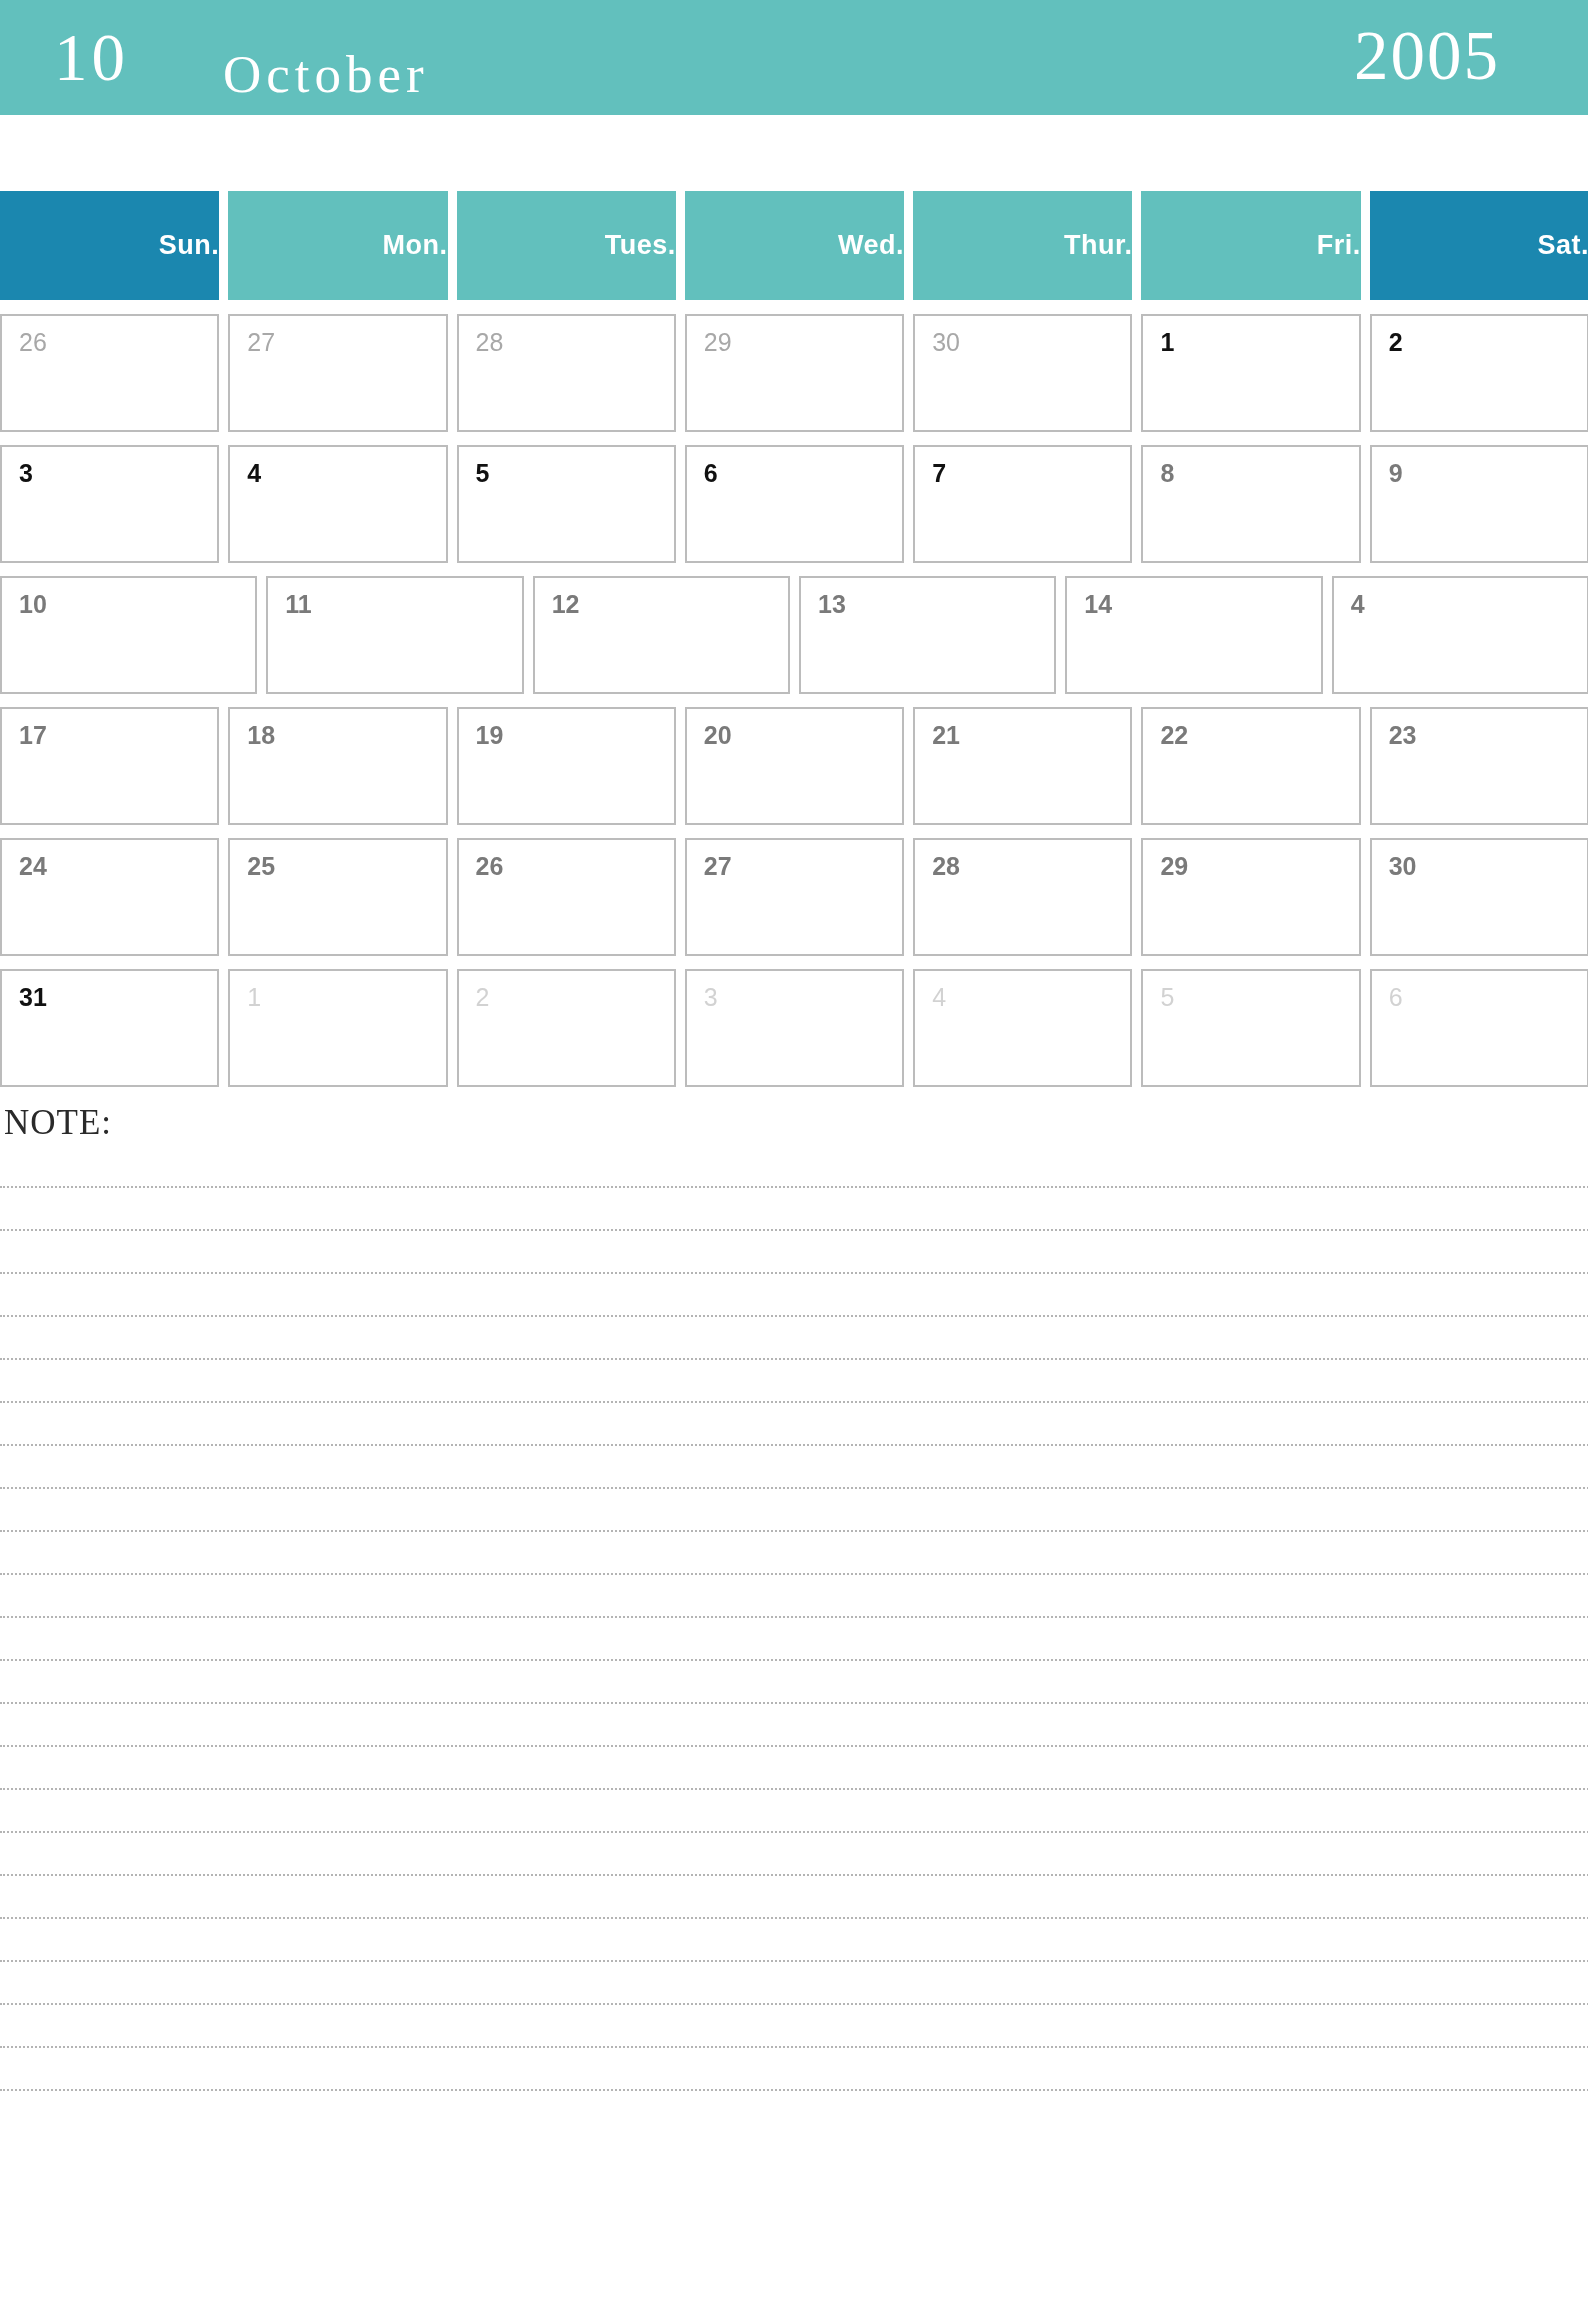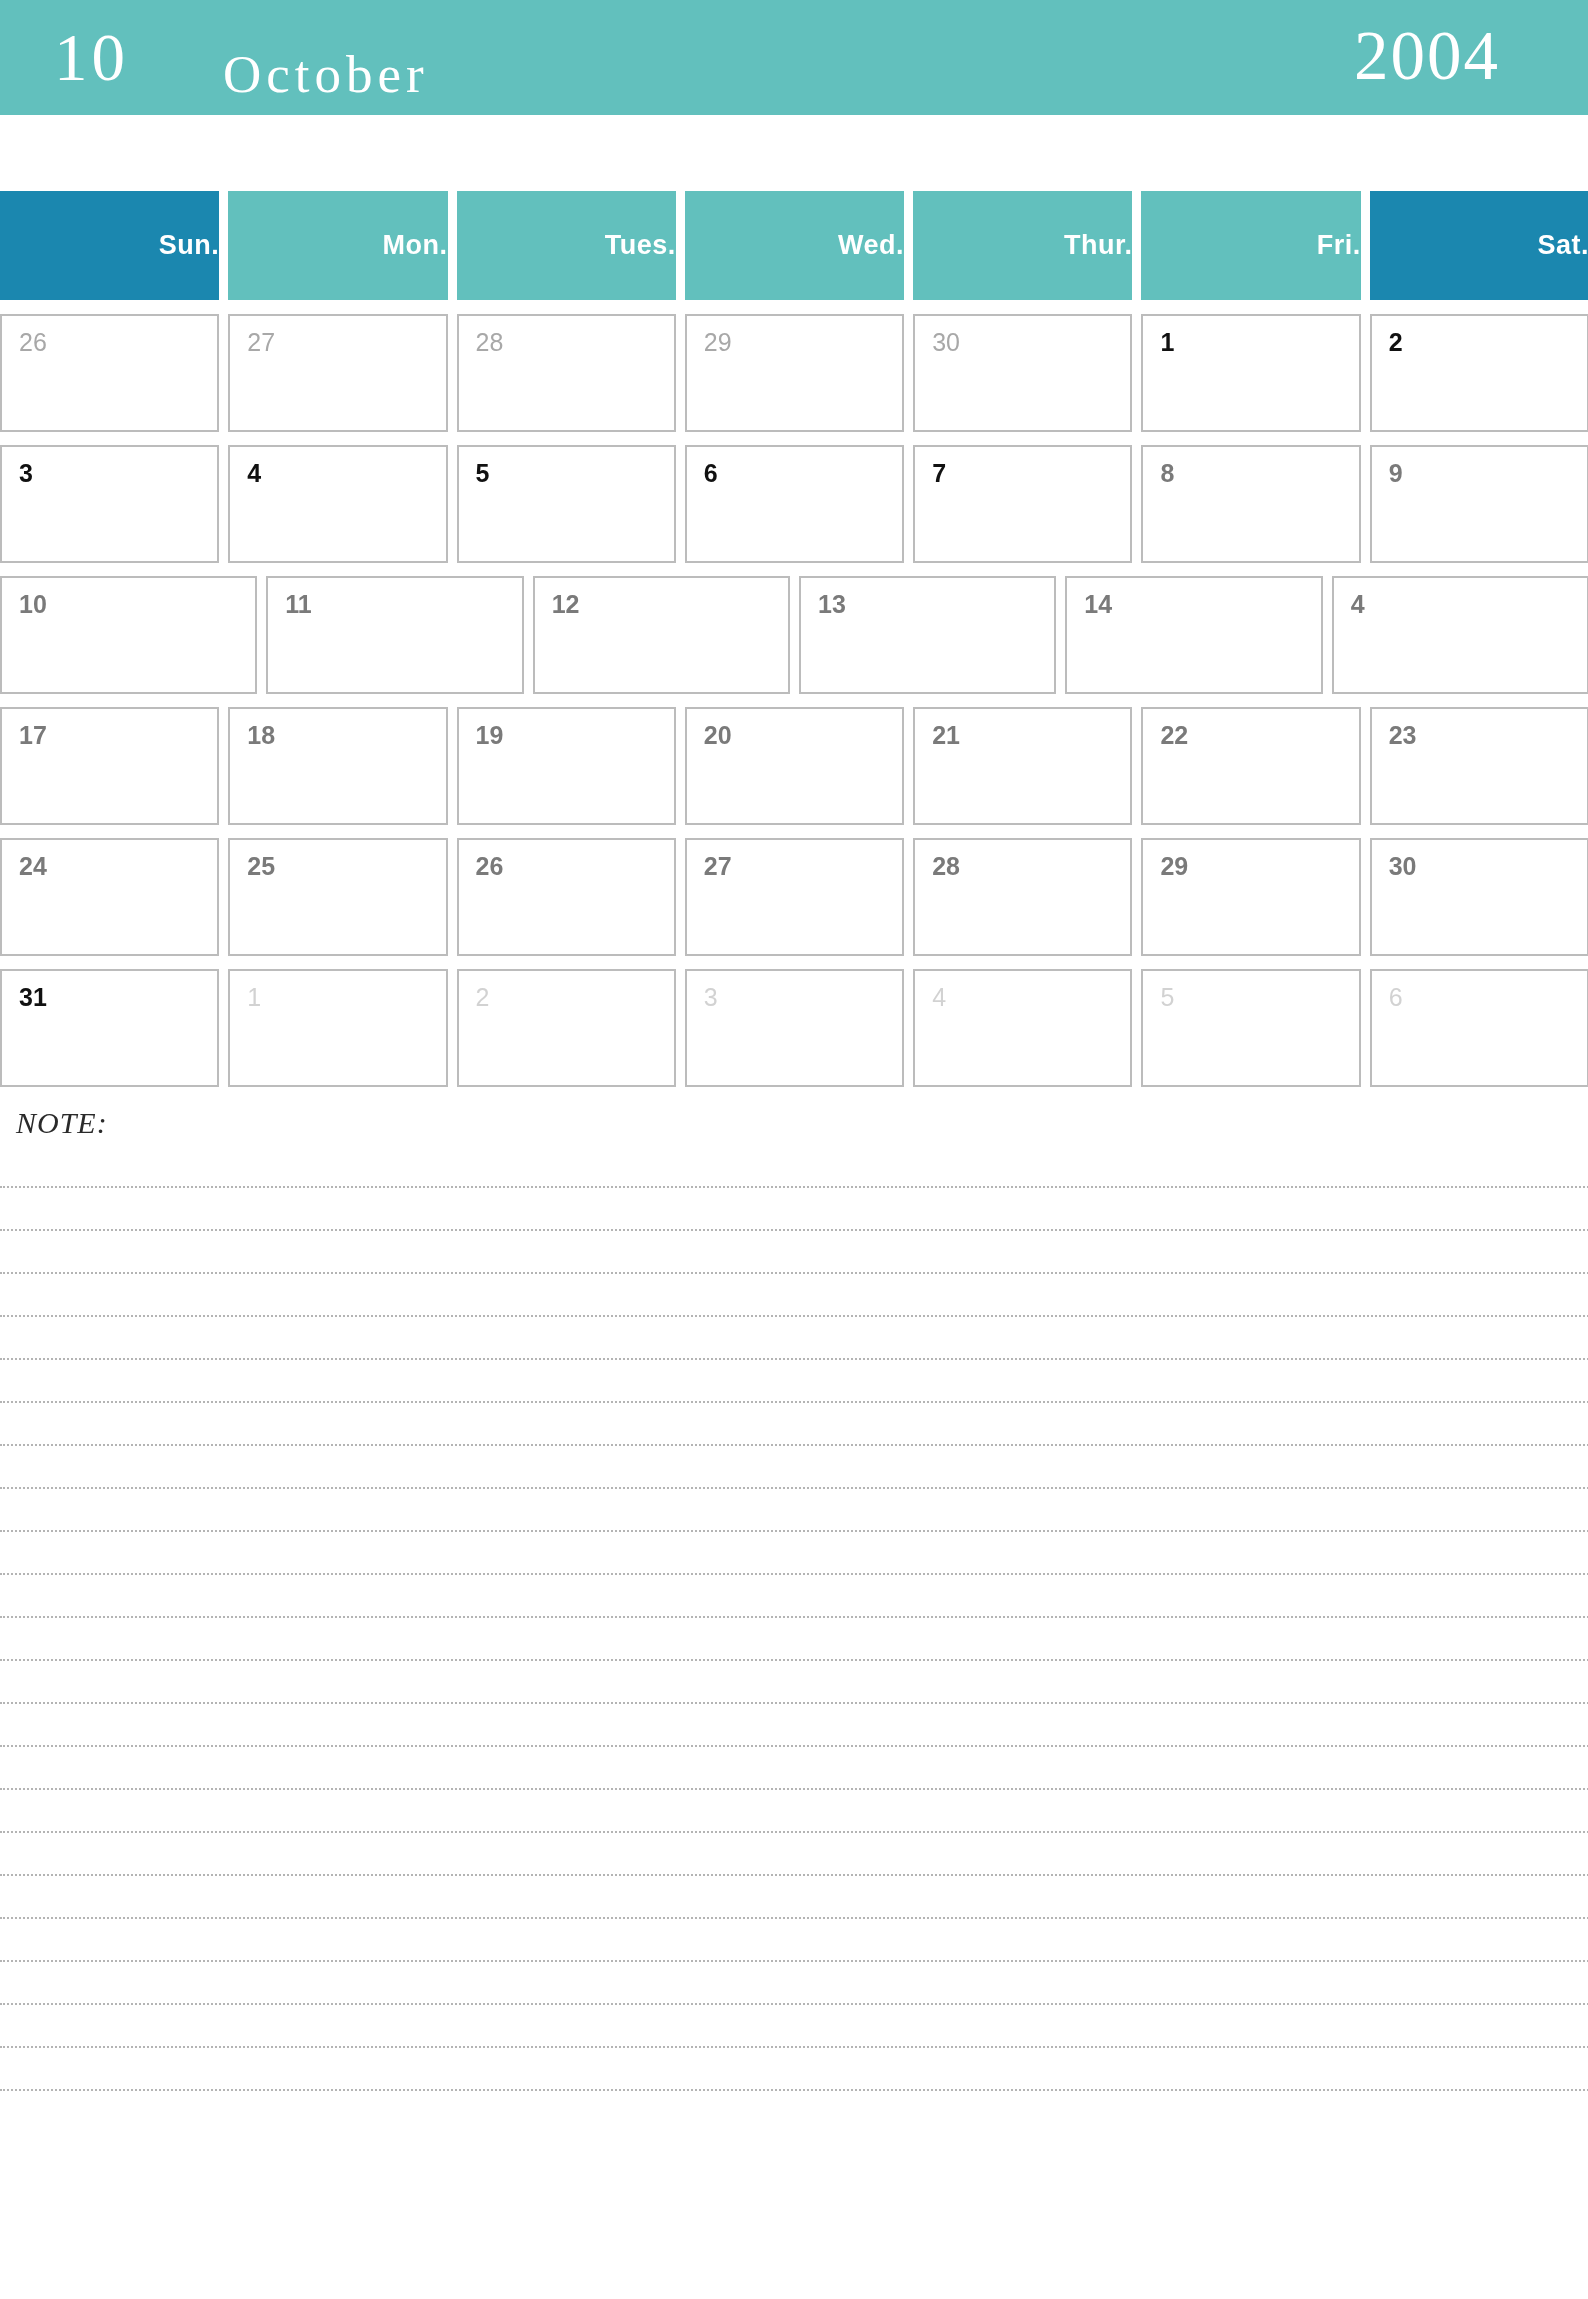--- a/index.html
+++ b/index.html
@@ -143,47 +143,46 @@
 
   
   .note-section {
     margin-top: 20px;
     width: 1589px;
     box-sizing: border-box;
     position: relative;
   }
   .note-label {
     font-family: "Liberation Serif", serif;
-    font-size: 30px;
+    font-size: 35px;
     line-height: 32px;
     color: #2a2a2a;
-    padding-left: 16px;
+    padding-left: 4px;
     letter-spacing: 1px;
-    font-style: italic;
   }
   .note-lines {
     margin-top: 6px;
     width: 1589px;
   }
   .note-line {
     width: 1589px;
     height: 43px;
     border-bottom: 2px dotted #b4b4b4;
     box-sizing: border-box;
   }
 </style>
 </head>
 <body>
 
 <div class="page">
 
   <div class="header-band">
     <div class="header-month-num">10</div>
     <div class="header-month-name">October</div>
-    <div class="header-year">2004</div>
+    <div class="header-year">2005</div>
   </div>
 
   <div class="weekday-row" id="weekday-row">
       <div class="weekday-cell is-weekend">
         <span class="weekday-label">Sun.</span>
       </div>
       <div class="weekday-cell">
         <span class="weekday-label">Mon.</span>
       </div>
       <div class="weekday-cell">

